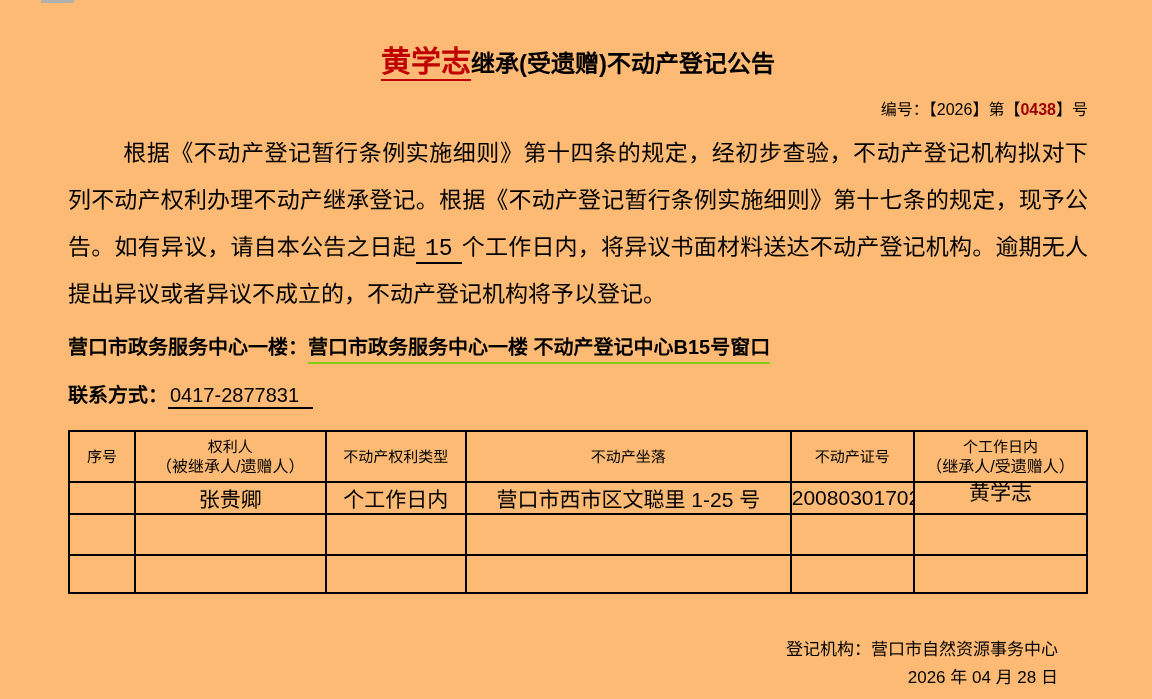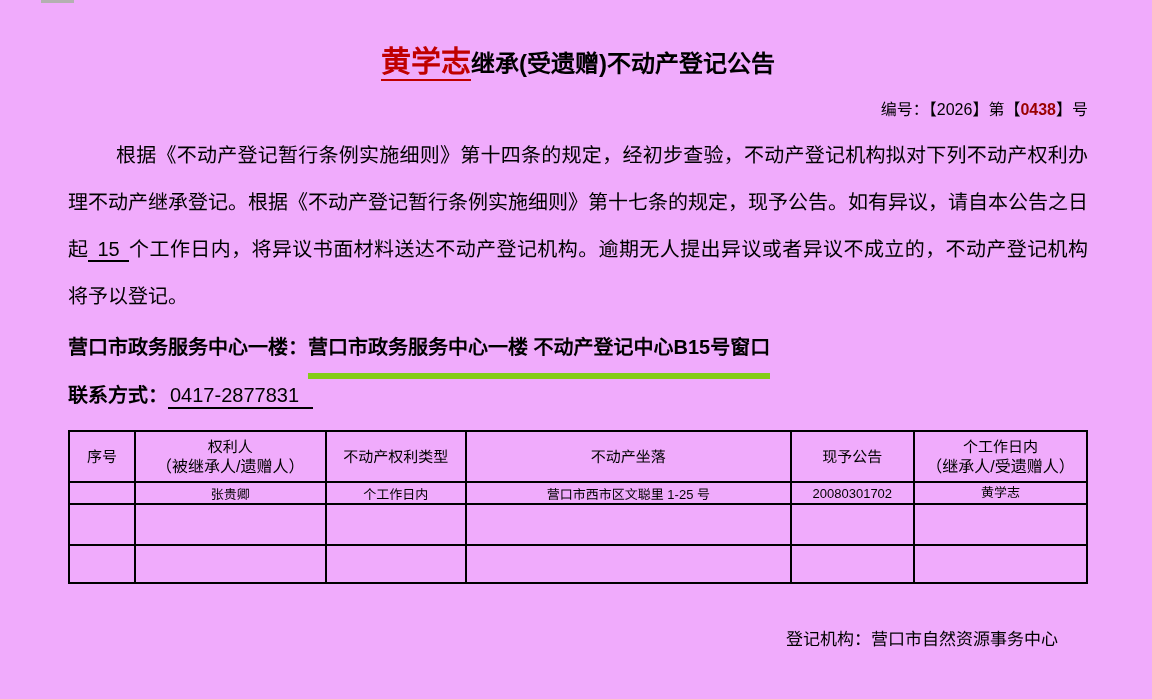--- a/index.html
+++ b/index.html
@@ -3,21 +3,21 @@
 <meta charset="utf-8">
 <style>
   * { margin: 0; padding: 0; box-sizing: border-box; }
   html, body { background: #ffffff; }
   body { font-family: "Liberation Sans", "DejaVu Sans", sans-serif; color: #000; }
 
   .page {
     position: relative;
     width: 1152px;
     height: 699px;
-    background: #f0abfc;
+    background: #fdba74;
     overflow: hidden;
   }
 
   .top-mark {
     position: absolute;
     left: 41px;
     top: 0;
     width: 33px;
     height: 3px;
     background: #b3b0b0;
@@ -41,39 +41,40 @@
     text-align: right;
     font-size: 16px;
     margin-top: 12px;
     line-height: 26px;
   }
   .doc-num .num { color: #990000; font-weight: 700; }
 
   
   .body-text {
     margin-top: 9px;
-    font-size: 20px;
+    font-size: 23px;
     line-height: 47px;
     text-align: justify;
     text-indent: 2.4em;
+    font-family: Liberation Mono, monospace;
   }
   .u-days {
     border-bottom: 2px solid #000;
     padding: 0 9px;
   }
 
   
   .addr-line {
     margin-top: 13px;
     font-size: 20px;
     font-weight: 700;
     line-height: 28px;
     white-space: nowrap;
   }
-  .addr-line .val { border-bottom: 6px solid #84cc16; padding-bottom: 15px; }
+  .addr-line .val { border-bottom: 2px solid #84cc16; padding-bottom: 4px; }
   .contact-line {
     margin-top: 20px;
     font-size: 20px;
     font-weight: 700;
     line-height: 28px;
   }
   .contact-line .val {
     font-weight: 400;
     border-bottom: 2px solid #000;
     padding: 0 14px 1px 2px;
@@ -94,21 +95,21 @@
   }
   .prop-table th {
     height: 51px;
     font-weight: 400;
     font-size: 15px;
     line-height: 20px;
     padding: 2px 2px;
   }
   .hdr-sub { display: block; font-size: 16px; }
   .hdr-sub:empty { display: none; }
-  .prop-table tr.data-row td { height: 16px; font-size: 13px; }
+  .prop-table tr.data-row td { height: 16px; font-size: 21px; }
   .prop-table tr.empty-row-1 td { height: 41px; }
   .prop-table tr.empty-row-2 td { height: 38px; }
   .prop-table td.top-align { vertical-align: top; line-height: 20px; }
 
   
   .footer-block {
     margin-top: 42px;
     margin-left: auto;
     margin-right: 30px;
     width: 420px;
@@ -167,21 +168,21 @@
           </th>
           <th>
             <span class="hdr-main">不动产权利类型</span>
             
           </th>
           <th>
             <span class="hdr-main">不动产坐落</span>
             
           </th>
           <th>
-            <span class="hdr-main">现予公告</span>
+            <span class="hdr-main">不动产证号</span>
             
           </th>
           <th>
             <span class="hdr-main">个工作日内</span>
             <span class="hdr-sub">（继承人/受遗赠人）</span>
           </th>
         </tr>
       </thead>
       <tbody>
         <tr class="data-row">
@@ -206,16 +207,17 @@
           <td></td>
           <td></td>
           <td></td>
           <td></td>
         </tr>
       </tbody>
     </table>
 
     <div class="footer-block">
       <div>登记机构：营口市自然资源事务中心</div>
+      <div>2026 年 04 月 28 日</div>
     </div>
 
   </div>
 </div>
 
 </body></html>

